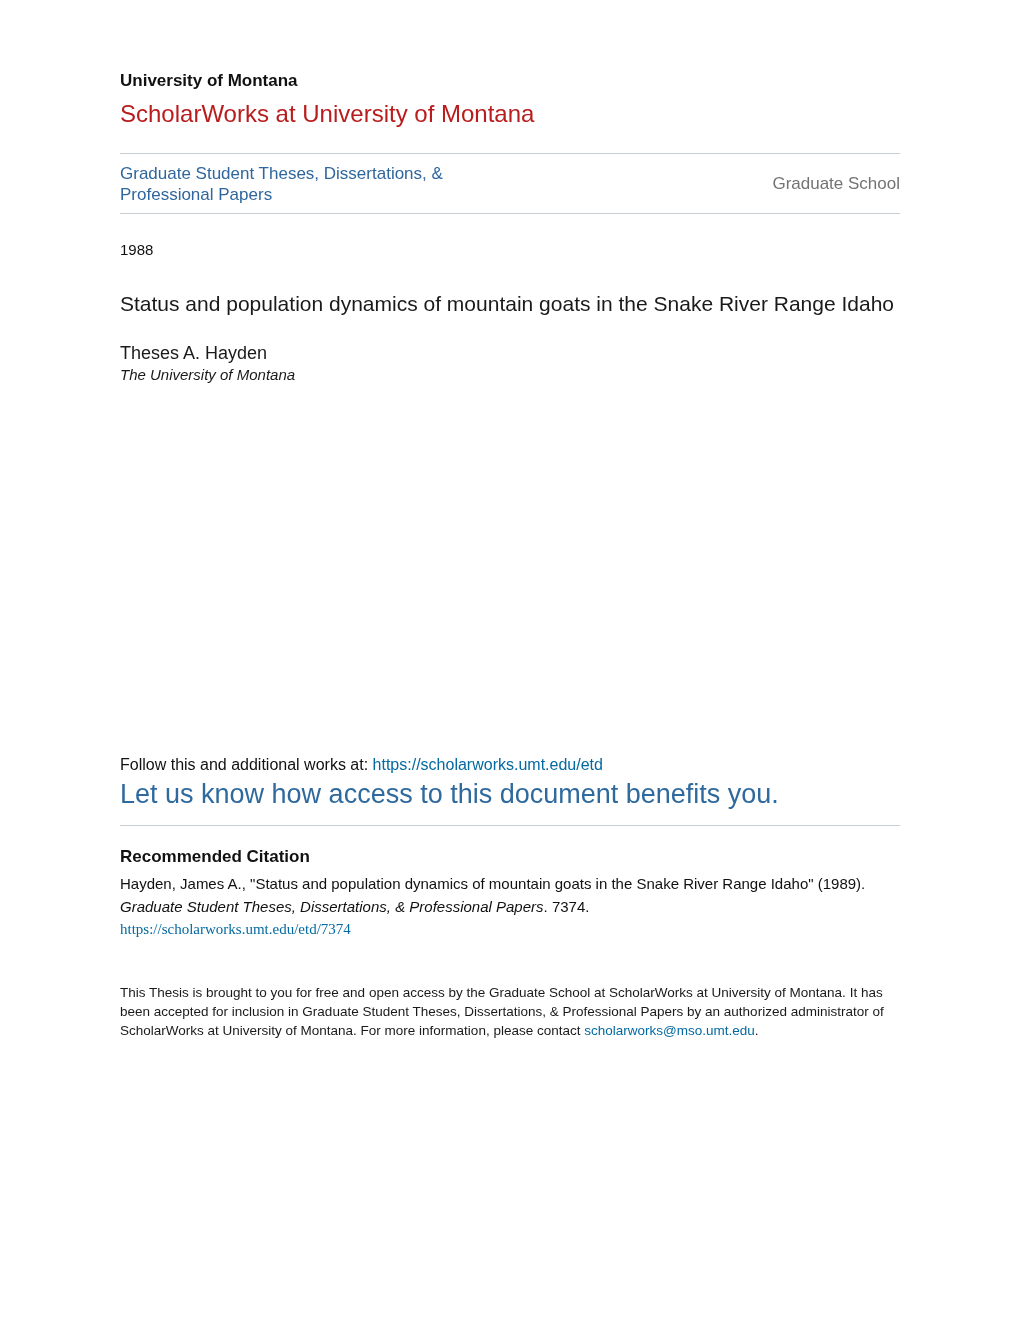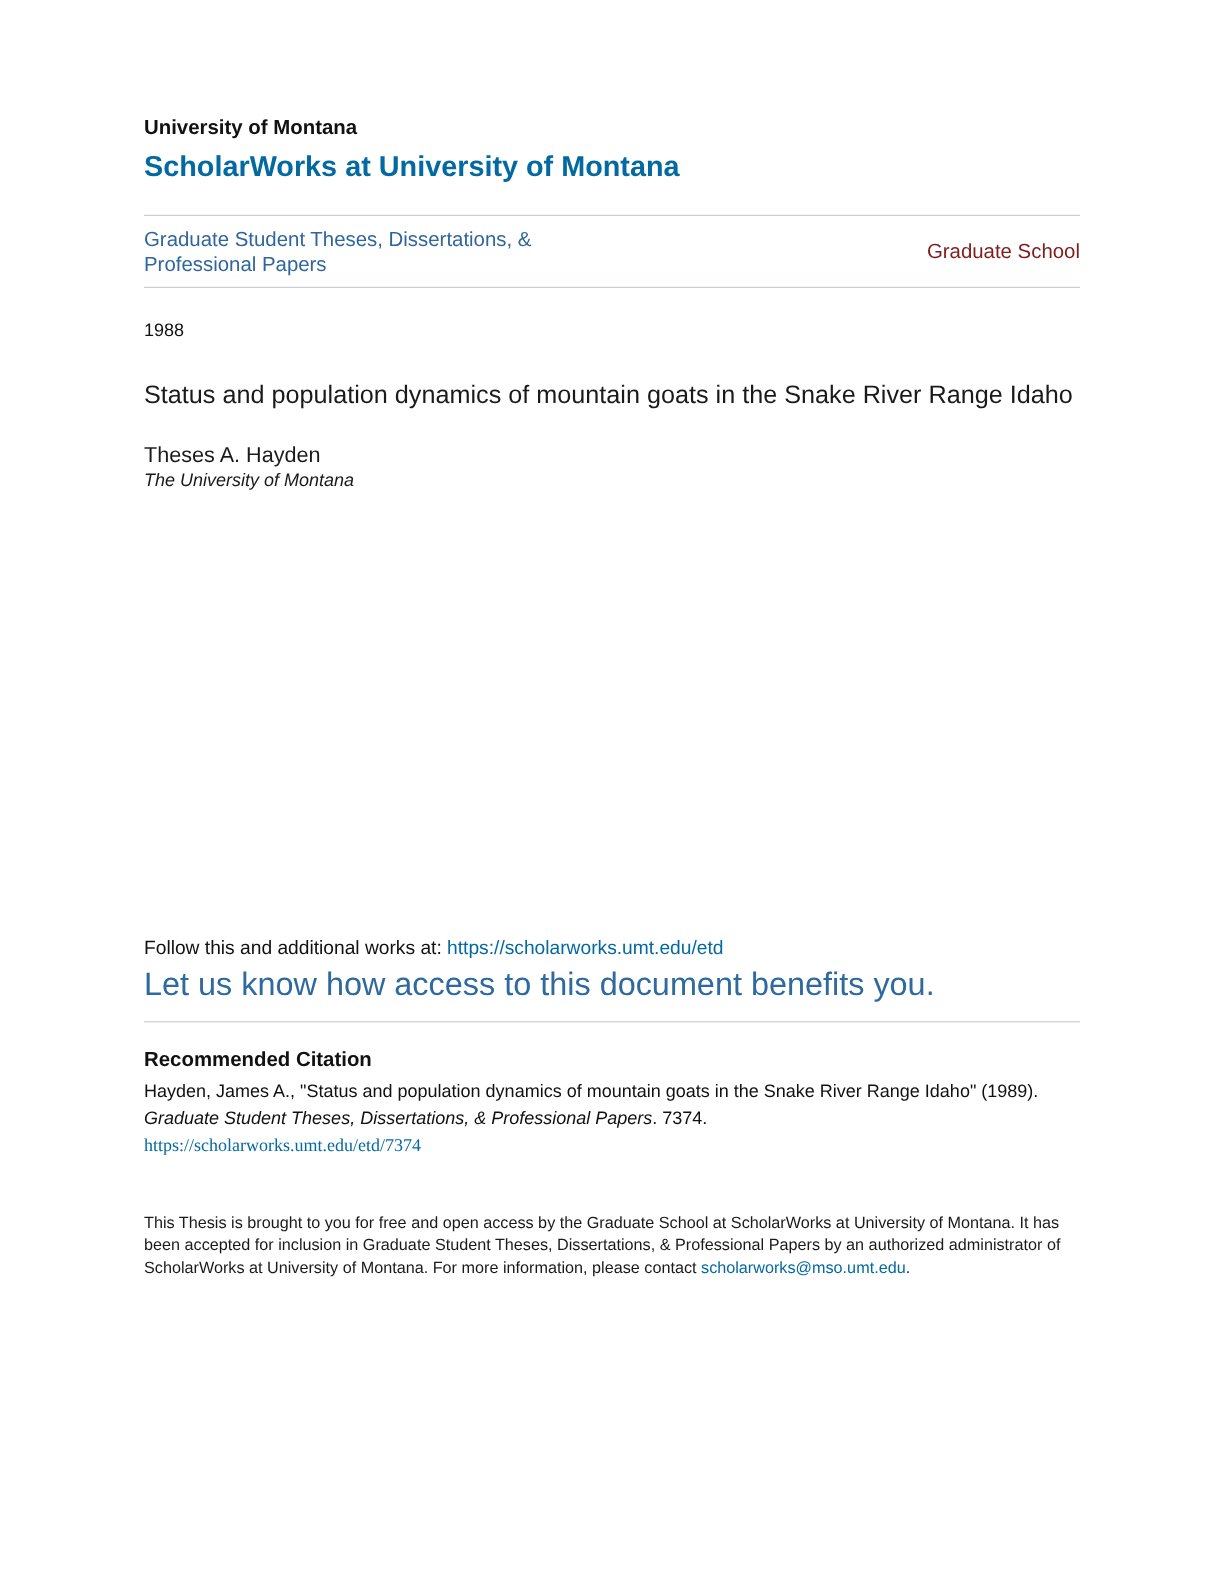--- a/index.html
+++ b/index.html
@@ -10,47 +10,47 @@
     color: #111111;
     position: relative;
     overflow: hidden;
   }
   .content {
     position: absolute;
     left: 120px; top: 0;
     width: 780px;
   }
   .institution {
-    padding-top: 96px;
+    padding-top: 70px;
     font-size: 17px; font-weight: 700; line-height: 22px;
     color: #111111;
   }
   .site-title {
     margin-top: 7px;
-    font-size: 24px; font-weight: 700; line-height: 30px;
-    color: #0369a1;
+    font-size: 24px; font-weight: 400; line-height: 30px;
+    color: #b91c1c;
   }
   .divider {
     border: none;
     border-top: 1px solid #C9CED4;
     height: 0; width: 780px;
   }
   .divider-1 { margin-top: 24px; }
   .series-row {
     height: 59px;
     display: flex; align-items: center; justify-content: space-between;
   }
   .series-title {
     font-size: 17px; line-height: 21px;
     color: #2F669D;
     max-width: 380px;
   }
   .series-unit {
     font-size: 17px; line-height: 21px;
-    color: #7f1d1d;
+    color: #737373;
     text-align: center;
     white-space: nowrap;
   }
   .year {
     margin-top: 26px;
     font-size: 15px; line-height: 19px;
   }
   .work-title {
     margin-top: 26px;
     width: 810px;

